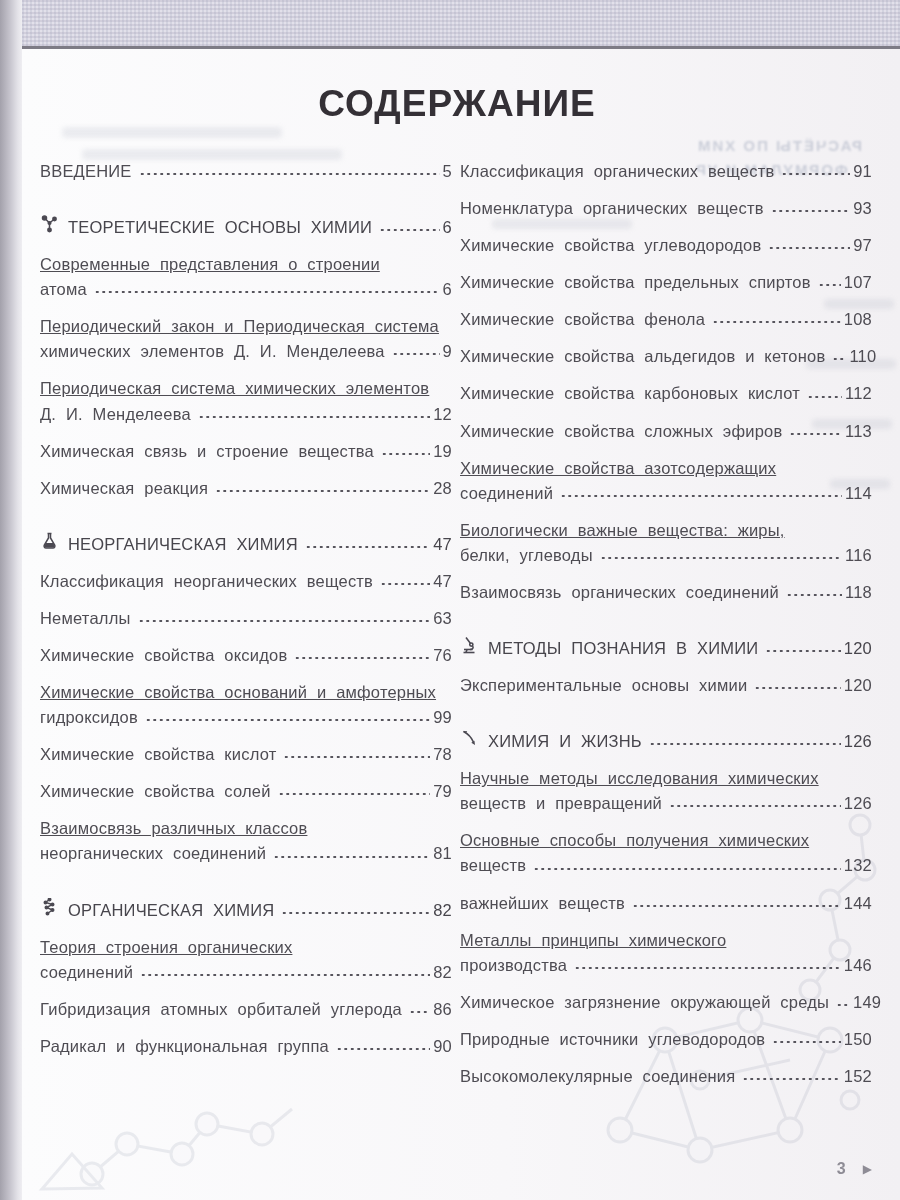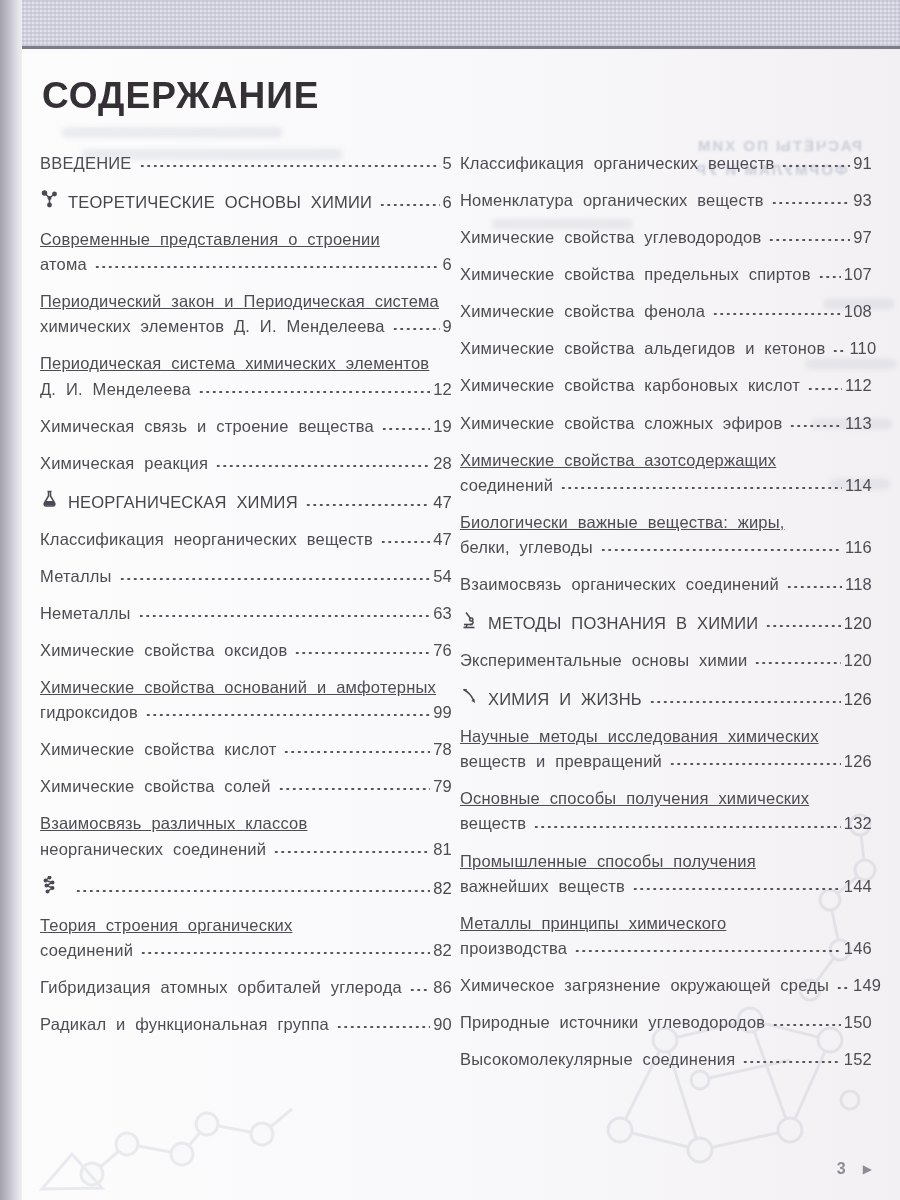--- a/index.html
+++ b/index.html
@@ -25,34 +25,35 @@
   }
 
   
   .paper{
     position:absolute;left:22px;top:49px;right:0;bottom:0;z-index:2;
     background:linear-gradient(90deg,#fcfcfd 0%,#f8f7f9 55%,#f2f0f3 100%);
   }
   .content{position:relative;z-index:5;padding:22px 28px 0 18px;}
 
   h1.title{
-    margin:4px 0 0 2px;
+    margin:12px 0 0 2px;
     font-size:37px;font-weight:700;letter-spacing:1px;
     color:#343036;
+    text-align:center;
   }
 
   .columns{display:flex;gap:8px;margin-top:34px;}
   .col{flex:1;min-width:0;}
 
   .toc-entry{
     margin-bottom:12px;
     font-size:16.5px;line-height:1.52;
     color:#4e4c53;letter-spacing:.2px;word-spacing:5px;
   }
-  .toc-entry.heading{margin-top:14px;color:#47454c;}
+  .toc-entry.heading{margin-top:31px;color:#47454c;}
   .toc-entry .plain-line{white-space:nowrap;overflow:hidden;text-decoration:underline;}
   .leader-row{display:flex;align-items:baseline;}
   .leader-row .txt{white-space:nowrap;flex:0 0 auto;}
   .dots{
     flex:1 1 auto;min-width:14px;align-self:stretch;margin:0 3px 0 7px;
     background-image:radial-gradient(circle,#57555d 1.1px,transparent 1.4px);
     background-size:6.5px 6px;
     background-repeat:repeat-x;
     background-position:0 calc(100% - 7px);
   }
@@ -222,27 +223,20 @@
             </div>
             <div class="toc-entry">
               <div class="leader-row">
                 <span class="txt">Классификация неорганических веществ</span>
                 <span class="dots"></span>
                 <span class="pg">47</span>
               </div>
             </div>
             <div class="toc-entry">
               <div class="leader-row">
-                <span class="txt">Металлы</span>
-                <span class="dots"></span>
-                <span class="pg">54</span>
-              </div>
-            </div>
-            <div class="toc-entry">
-              <div class="leader-row">
                 <span class="txt">Неметаллы</span>
                 <span class="dots"></span>
                 <span class="pg">63</span>
               </div>
             </div>
             <div class="toc-entry">
               <div class="leader-row">
                 <span class="txt">Химические свойства оксидов</span>
                 <span class="dots"></span>
                 <span class="pg">76</span>
@@ -284,20 +278,21 @@
                   <svg width="19" height="18" viewBox="0 0 18 18" fill="#4b4952" stroke="#4b4952" stroke-width="1.4">
                     <path d="M9 1.5 L5 4.5 L12 6.5 L6 9.5 L12 12 L7 15.5" fill="none"></path>
                     <circle cx="9" cy="1.5" r="1.3"></circle>
                     <circle cx="5" cy="4.5" r="1.3"></circle>
                     <circle cx="12" cy="6.5" r="1.3"></circle>
                     <circle cx="6" cy="9.5" r="1.3"></circle>
                     <circle cx="12" cy="12" r="1.3"></circle>
                     <circle cx="7" cy="15.5" r="1.3"></circle>
                   </svg>
                 </span>
+                <span class="txt">ОРГАНИЧЕСКАЯ ХИМИЯ</span>
                 <span class="dots"></span>
                 <span class="pg">82</span>
               </div>
             </div>
             <div class="toc-entry">
               <div class="plain-line">Теория строения органических</div>
               <div class="leader-row">
                 <span class="txt">соединений</span>
                 <span class="dots"></span>
                 <span class="pg">82</span>
@@ -446,21 +441,20 @@
             </div>
             <div class="toc-entry">
               <div class="plain-line">Основные способы получения химических</div>
               <div class="leader-row">
                 <span class="txt">веществ</span>
                 <span class="dots"></span>
                 <span class="pg">132</span>
               </div>
             </div>
             <div class="toc-entry">
-              <div class="plain-line">Промышленные способы получения</div>
               <div class="leader-row">
                 <span class="txt">важнейших веществ</span>
                 <span class="dots"></span>
                 <span class="pg">144</span>
               </div>
             </div>
             <div class="toc-entry">
               <div class="plain-line">Металлы принципы химического</div>
               <div class="leader-row">
                 <span class="txt">производства</span>

